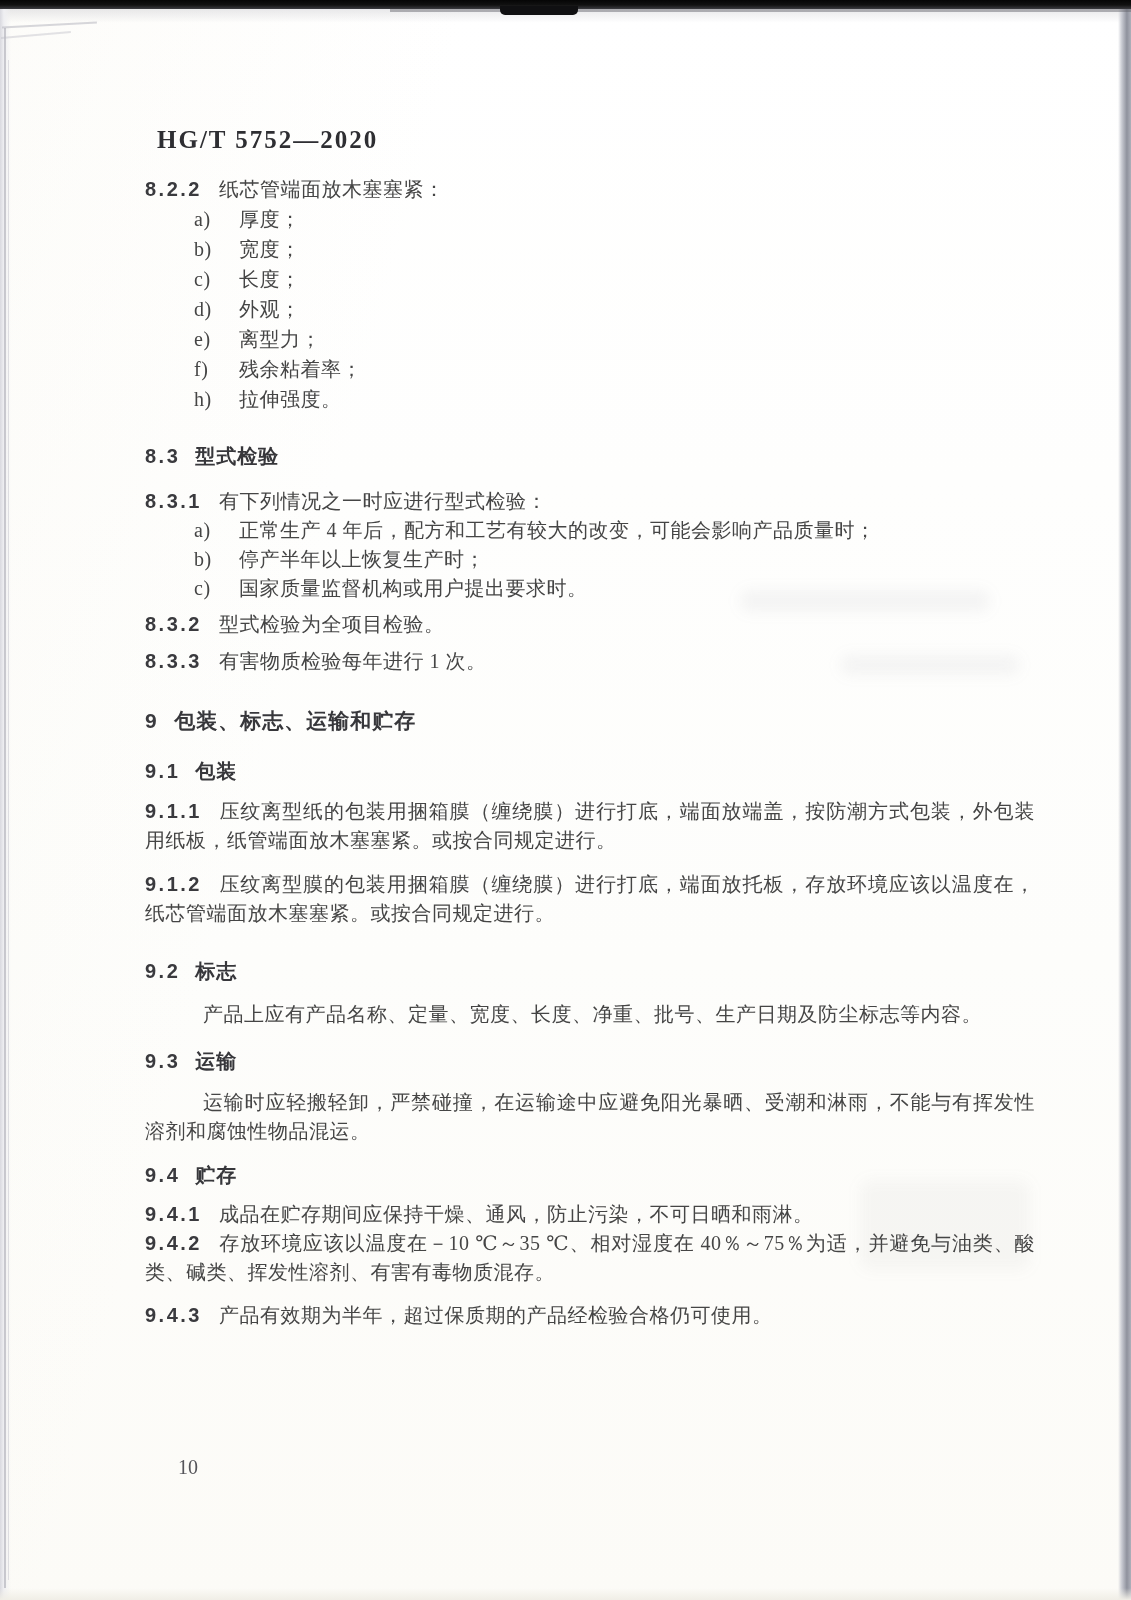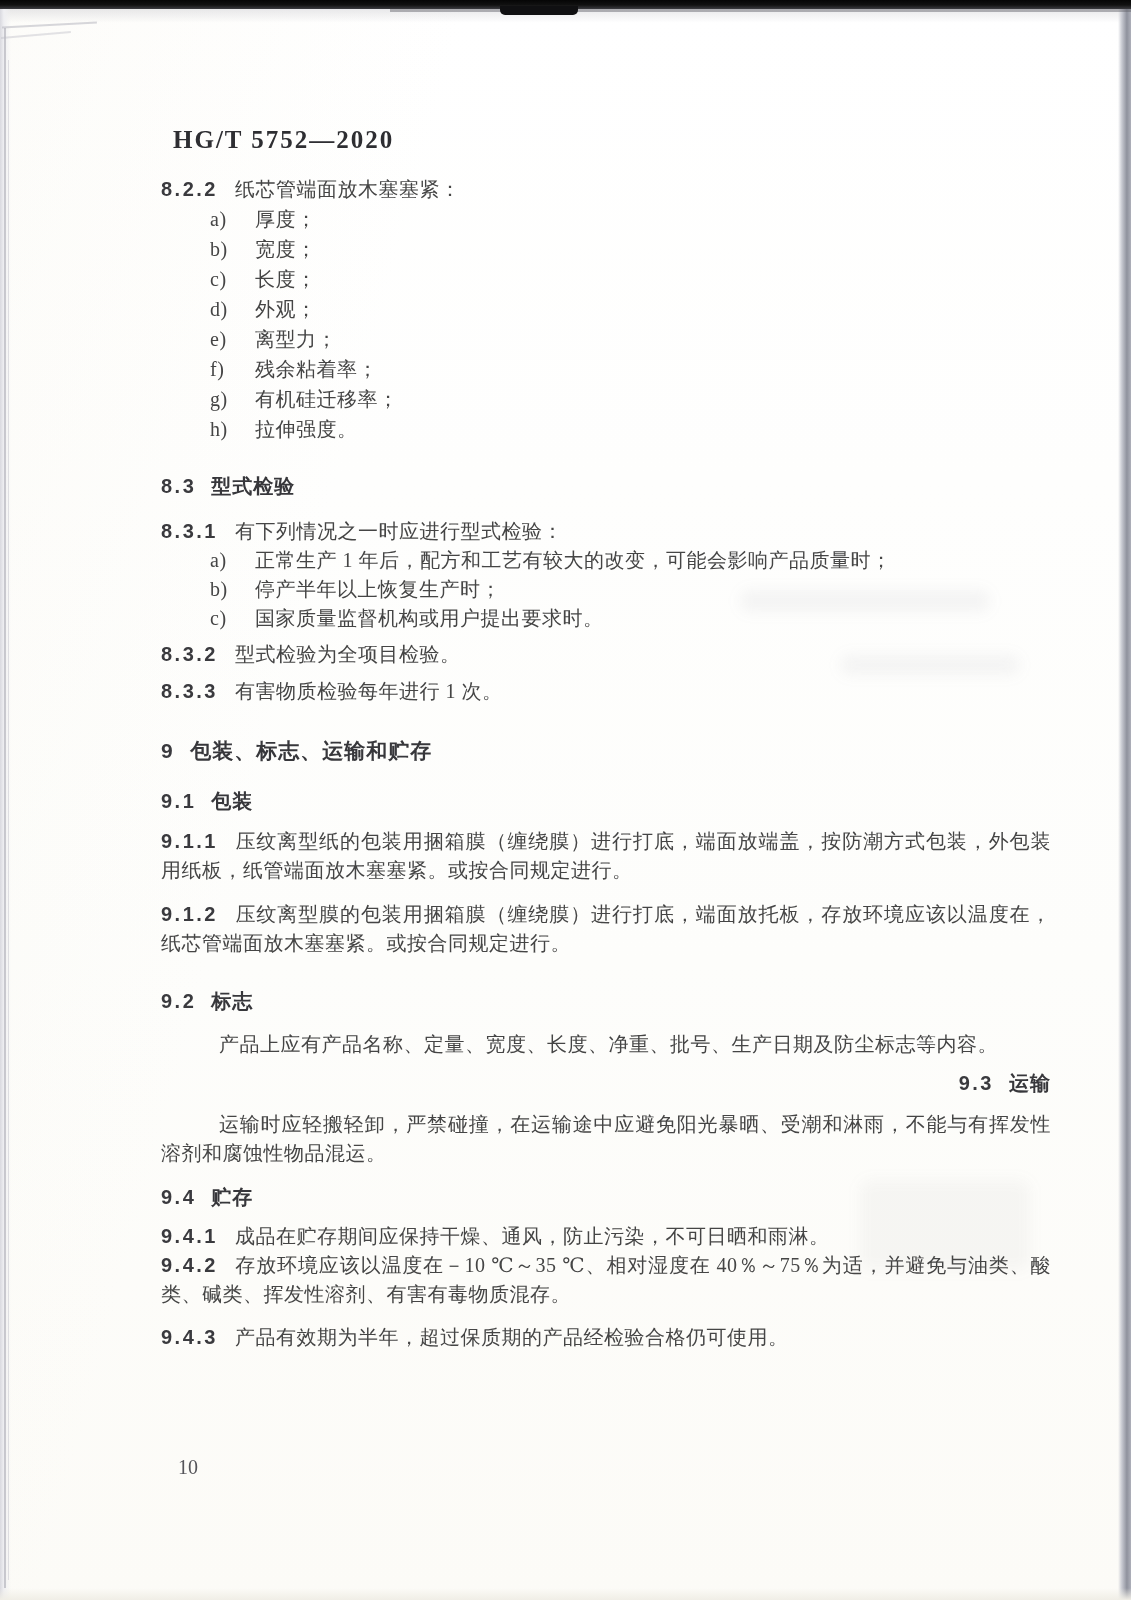--- a/index.html
+++ b/index.html
@@ -34,21 +34,21 @@
     background:rgba(185,185,195,0.4); transform:rotate(-5deg); z-index:5; }
   .scan-edge-bottom { position:absolute; bottom:0; left:0; right:0; height:12px;
     background:linear-gradient(to top, #f0eee6, rgba(255,255,255,0)); z-index:4; }
   .bleed { position:absolute; filter:blur(7px); background:rgba(110,112,125,0.07);
     border-radius:10px; z-index:1; }
   .bleed1 { left:740px; top:590px;  width:250px; height:22px; }
   .bleed2 { left:840px; top:655px;  width:180px; height:20px; }
   .bleed3 { left:860px; top:1180px; width:170px; height:90px; background:rgba(110,112,125,0.05); }
 
   
-  .content { position:absolute; left:161px; top:125px; width:890px; z-index:3; }
+  .content { position:absolute; left:145px; top:125px; width:890px; z-index:3; }
   .doc-header {
     margin:0 0 0 12px; line-height:30px; font-size:25px; font-weight:700;
     letter-spacing:2px; color:#2e2e32;
     font-family:"Liberation Serif","DejaVu Serif",serif;
   }
   .clause { line-height:29px; font-size:20px; text-align:justify; letter-spacing:0.5px; }
   .num {
     font-family:"Liberation Sans","DejaVu Sans",sans-serif; font-weight:700;
     letter-spacing:2.5px; margin-right:17px; color:#3a3a3e; white-space:nowrap;
   }
@@ -71,21 +71,21 @@
   .mt-h83  { margin-top:27px; }
   .mt-c831 { margin-top:16px; }
   .mt-c832 { margin-top:7px; }
   .mt-c833 { margin-top:8px; }
   .mt-ch9  { margin-top:30px; }
   .mt-h91  { margin-top:20px; }
   .mt-c911 { margin-top:11px; }
   .mt-c912 { margin-top:15px; }
   .mt-h92  { margin-top:28px; }
   .mt-p92  { margin-top:14px; }
-  .mt-h93  { margin-top:9px;text-align:right; }
+  .mt-h93  { margin-top:17px; }
   .mt-p93  { margin-top:12px; }
   .mt-h94  { margin-top:14px; }
   .mt-c941 { margin-top:10px; }
   .mt-c942 { }
   .mt-c943 { margin-top:14px; }
 </style>
 </head>
 <body>
 
 <div class="page">
@@ -111,30 +111,29 @@
 
     <div class="clause mt-c822"><span class="num">8.2.2</span><span>纸芯管端面放木塞塞紧：</span></div>
 
     <div class="list">
       <div class="li"><span class="label">a)</span><span>厚度；</span></div>
       <div class="li"><span class="label">b)</span><span>宽度；</span></div>
       <div class="li"><span class="label">c)</span><span>长度；</span></div>
       <div class="li"><span class="label">d)</span><span>外观；</span></div>
       <div class="li"><span class="label">e)</span><span>离型力；</span></div>
       <div class="li"><span class="label">f)</span><span>残余粘着率；</span></div>
-      <div class="li"><span class="label">g)</span><span>有机硅迁移率；</span></div>
       <div class="li"><span class="label">h)</span><span>拉伸强度。</span></div>
     </div>
 
     <div class="heading mt-h83"><span class="num">8.3</span><span>型式检验</span></div>
 
     <div class="clause mt-c831"><span class="num">8.3.1</span><span>有下列情况之一时应进行型式检验：</span></div>
 
     <div class="list">
-      <div class="li li-tight"><span class="label">a)</span><span>正常生产 1 年后，配方和工艺有较大的改变，可能会影响产品质量时；</span></div>
+      <div class="li li-tight"><span class="label">a)</span><span>正常生产 4 年后，配方和工艺有较大的改变，可能会影响产品质量时；</span></div>
       <div class="li li-tight"><span class="label">b)</span><span>停产半年以上恢复生产时；</span></div>
       <div class="li li-tight"><span class="label">c)</span><span>国家质量监督机构或用户提出要求时。</span></div>
     </div>
 
     <div class="clause mt-c832"><span class="num">8.3.2</span><span>型式检验为全项目检验。</span></div>
 
     <div class="clause mt-c833"><span class="num">8.3.3</span><span>有害物质检验每年进行 1 次。</span></div>
 
     <div class="heading chapter mt-ch9"><span class="num">9</span><span>包装、标志、运输和贮存</span></div>
 

